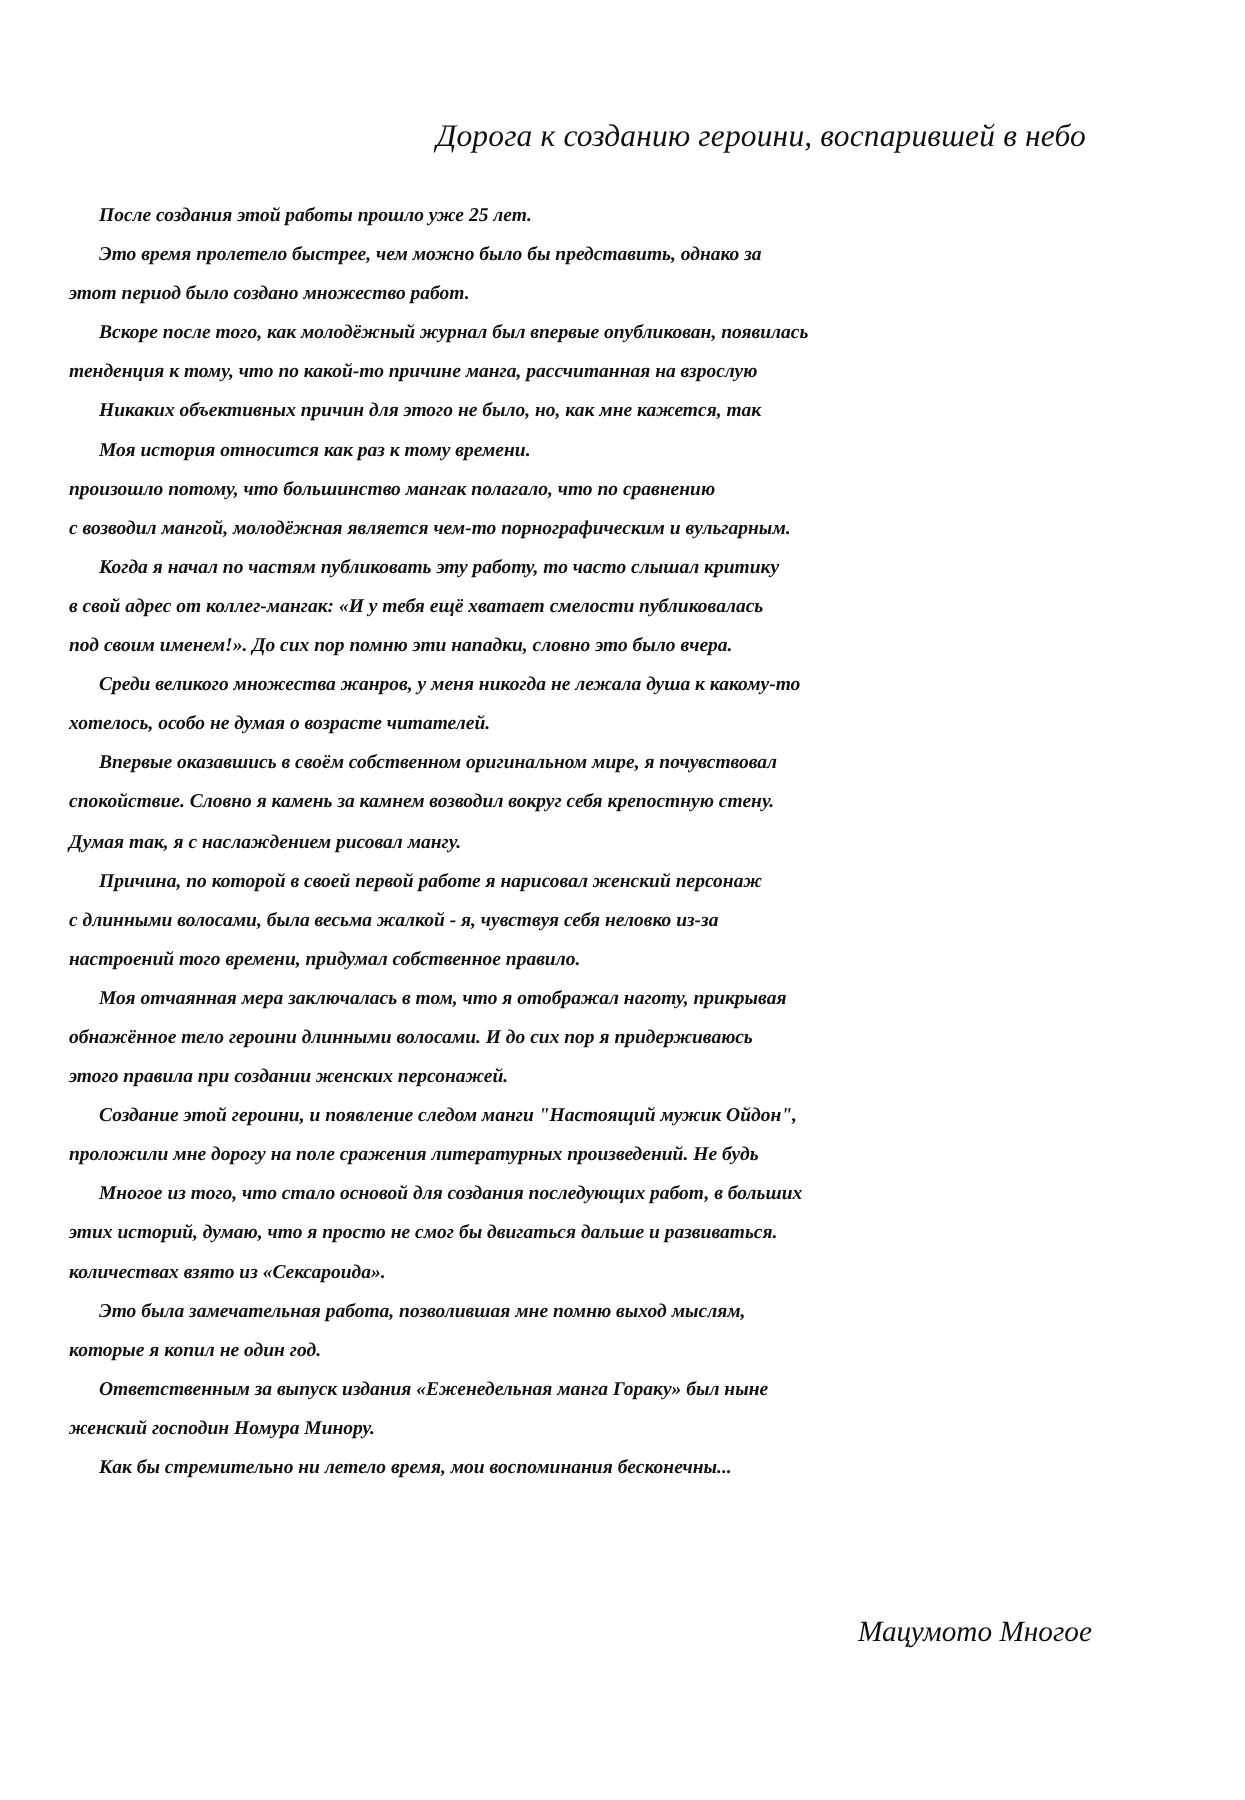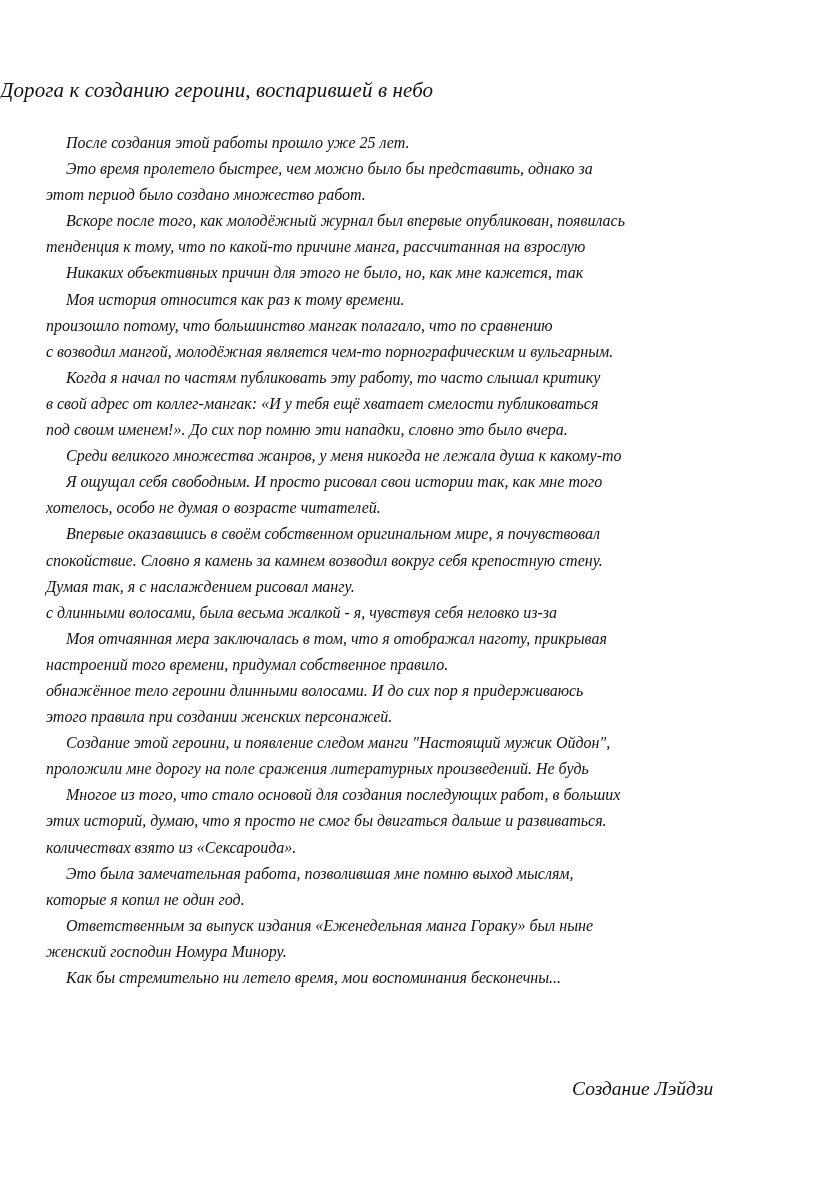--- a/index.html
+++ b/index.html
@@ -13,33 +13,34 @@
       position: relative;
       overflow: hidden;
       color: #111111;
       font-family: "Liberation Serif", "DejaVu Serif", serif;
     }
     .title {
       position: absolute;
       top: 78px;
       left: 0;
       width: 724px;
-      text-align: left;
+      text-align: right;
       font-size: 21px;
       font-style: italic;
       letter-spacing: 0.1px;
     }
     .body-text {
       position: absolute;
       top: 130px;
       left: 46px;
       width: 740px;
-      font-size: 16px;
+      font-size: 13px;
       line-height: 26.1px;
       font-style: italic;
+      font-weight: bold;
     }
     .line {
       display: block;
       white-space: nowrap;
       height: 26.1px;
     }
     .line.indent {
       padding-left: 20px;
     }
     .signature {
@@ -60,38 +61,38 @@
     <span class="line indent">После создания этой работы прошло уже 25 лет.</span>
     <span class="line indent">Это время пролетело быстрее, чем можно было бы представить, однако за</span>
     <span class="line">этот период было создано множество работ.</span>
     <span class="line indent">Вскоре после того, как молодёжный журнал был впервые опубликован, появилась</span>
     <span class="line">тенденция к тому, что по какой-то причине манга, рассчитанная на взрослую</span>
     <span class="line indent">Никаких объективных причин для этого не было, но, как мне кажется, так</span>
     <span class="line indent">Моя история относится как раз к тому времени.</span>
     <span class="line">произошло потому, что большинство мангак полагало, что по сравнению</span>
     <span class="line">с возводил мангой, молодёжная является чем-то порнографическим и вульгарным.</span>
     <span class="line indent">Когда я начал по частям публиковать эту работу, то часто слышал критику</span>
-    <span class="line">в свой адрес от коллег-мангак: «И у тебя ещё хватает смелости публиковаться</span>
+    <span class="line">в свой адрес от коллег-мангак: «И у тебя ещё хватает смелости публиковалась</span>
     <span class="line">под своим именем!». До сих пор помню эти нападки, словно это было вчера.</span>
     <span class="line indent">Среди великого множества жанров, у меня никогда не лежала душа к какому-то</span>
-    <span class="line indent">Я ощущал себя свободным. И просто рисовал свои истории так, как мне того</span>
     <span class="line">хотелось, особо не думая о возрасте читателей.</span>
     <span class="line indent">Впервые оказавшись в своём собственном оригинальном мире, я почувствовал</span>
     <span class="line">спокойствие. Словно я камень за камнем возводил вокруг себя крепостную стену.</span>
     <span class="line">Думая так, я с наслаждением рисовал мангу.</span>
+    <span class="line indent">Причина, по которой в своей первой работе я нарисовал женский персонаж</span>
     <span class="line">с длинными волосами, была весьма жалкой - я, чувствуя себя неловко из-за</span>
+    <span class="line">настроений того времени, придумал собственное правило.</span>
     <span class="line indent">Моя отчаянная мера заключалась в том, что я отображал наготу, прикрывая</span>
-    <span class="line">настроений того времени, придумал собственное правило.</span>
     <span class="line">обнажённое тело героини длинными волосами. И до сих пор я придерживаюсь</span>
     <span class="line">этого правила при создании женских персонажей.</span>
     <span class="line indent">Создание этой героини, и появление следом манги "Настоящий мужик Ойдон",</span>
     <span class="line">проложили мне дорогу на поле сражения литературных произведений. Не будь</span>
     <span class="line indent">Многое из того, что стало основой для создания последующих работ, в больших</span>
     <span class="line">этих историй, думаю, что я просто не смог бы двигаться дальше и развиваться.</span>
     <span class="line">количествах взято из «Сексароида».</span>
     <span class="line indent">Это была замечательная работа, позволившая мне помню выход мыслям,</span>
     <span class="line">которые я копил не один год.</span>
     <span class="line indent">Ответственным за выпуск издания «Еженедельная манга Гораку» был ныне</span>
     <span class="line">женский господин Номура Минору.</span>
     <span class="line indent">Как бы стремительно ни летело время, мои воспоминания бесконечны...</span>
   </div>
 
-<div class="signature">Создание Лэйдзи</div>
+<div class="signature">Мацумото Многое</div>
 
 </body></html>

